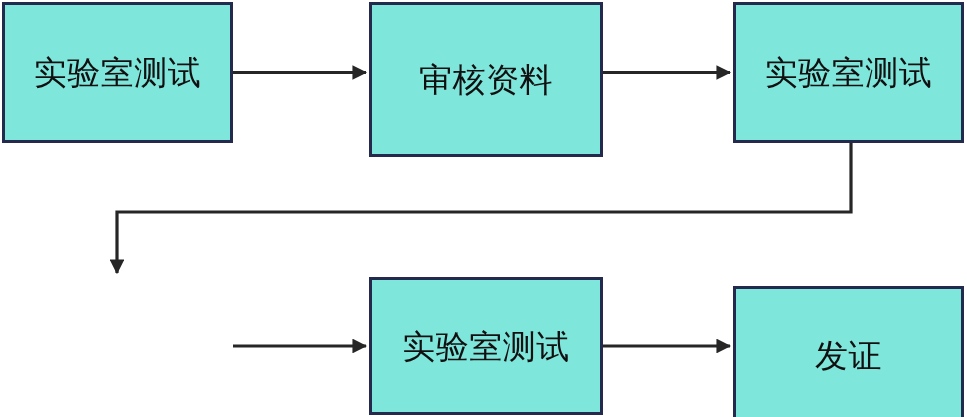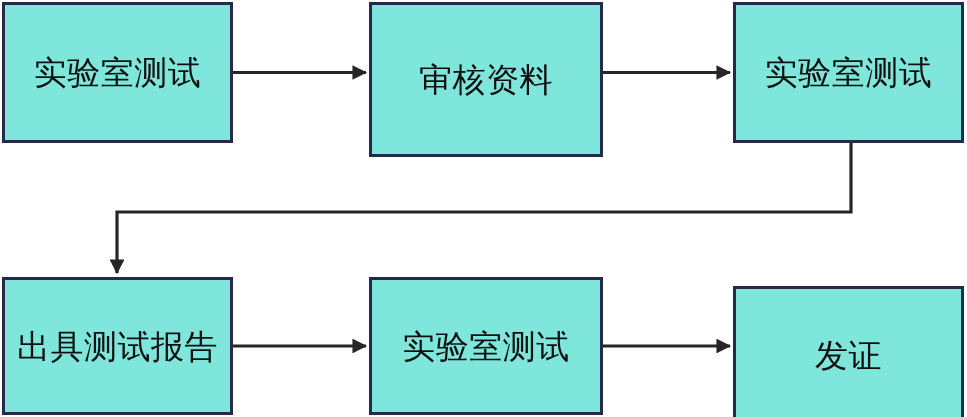--- a/index.html
+++ b/index.html
@@ -84,23 +84,20 @@
   </div>
 
   <div id="n2" class="node">
     <span class="node-label">审核资料</span>
   </div>
 
   <div id="n3" class="node">
     <span class="node-label">实验室测试</span>
   </div>
 
-  <div id="n4" class="node">
-    <span class="node-label">出具测试报告</span>
-  </div>
 
   <div id="n5" class="node">
     <span class="node-label">实验室测试</span>
   </div>
 
   <div id="n6" class="node">
     <span class="node-label">发证</span>
   </div>
 
 </div>

